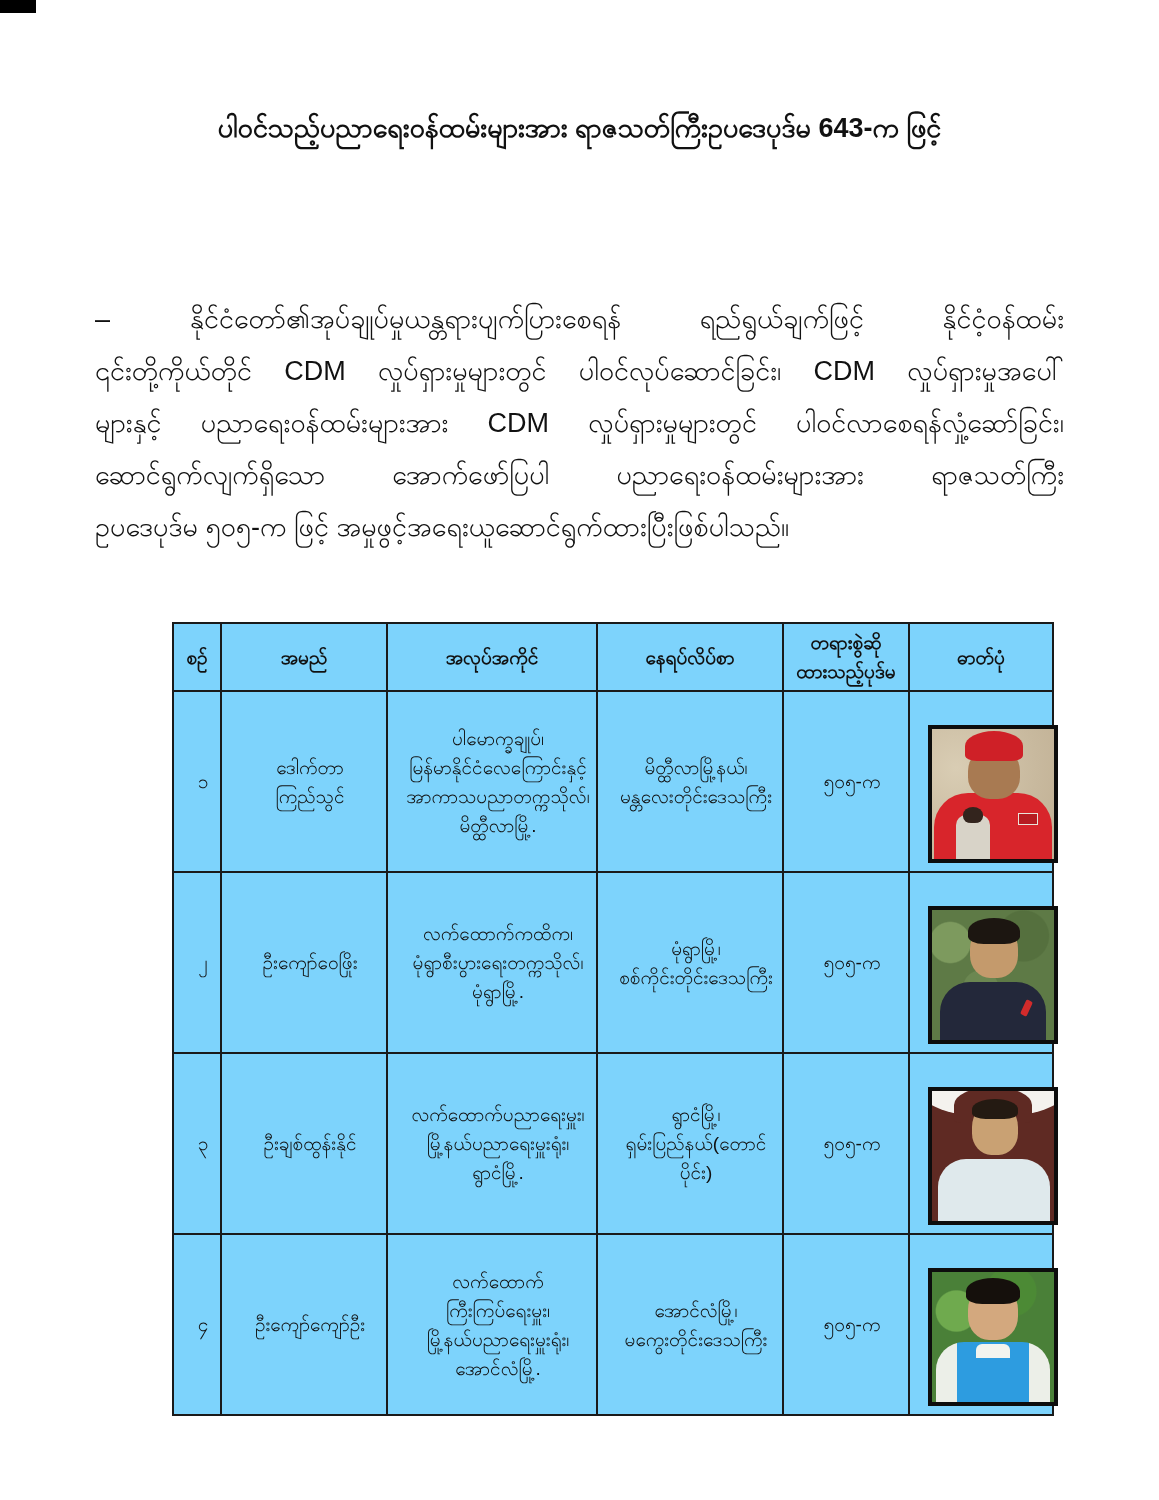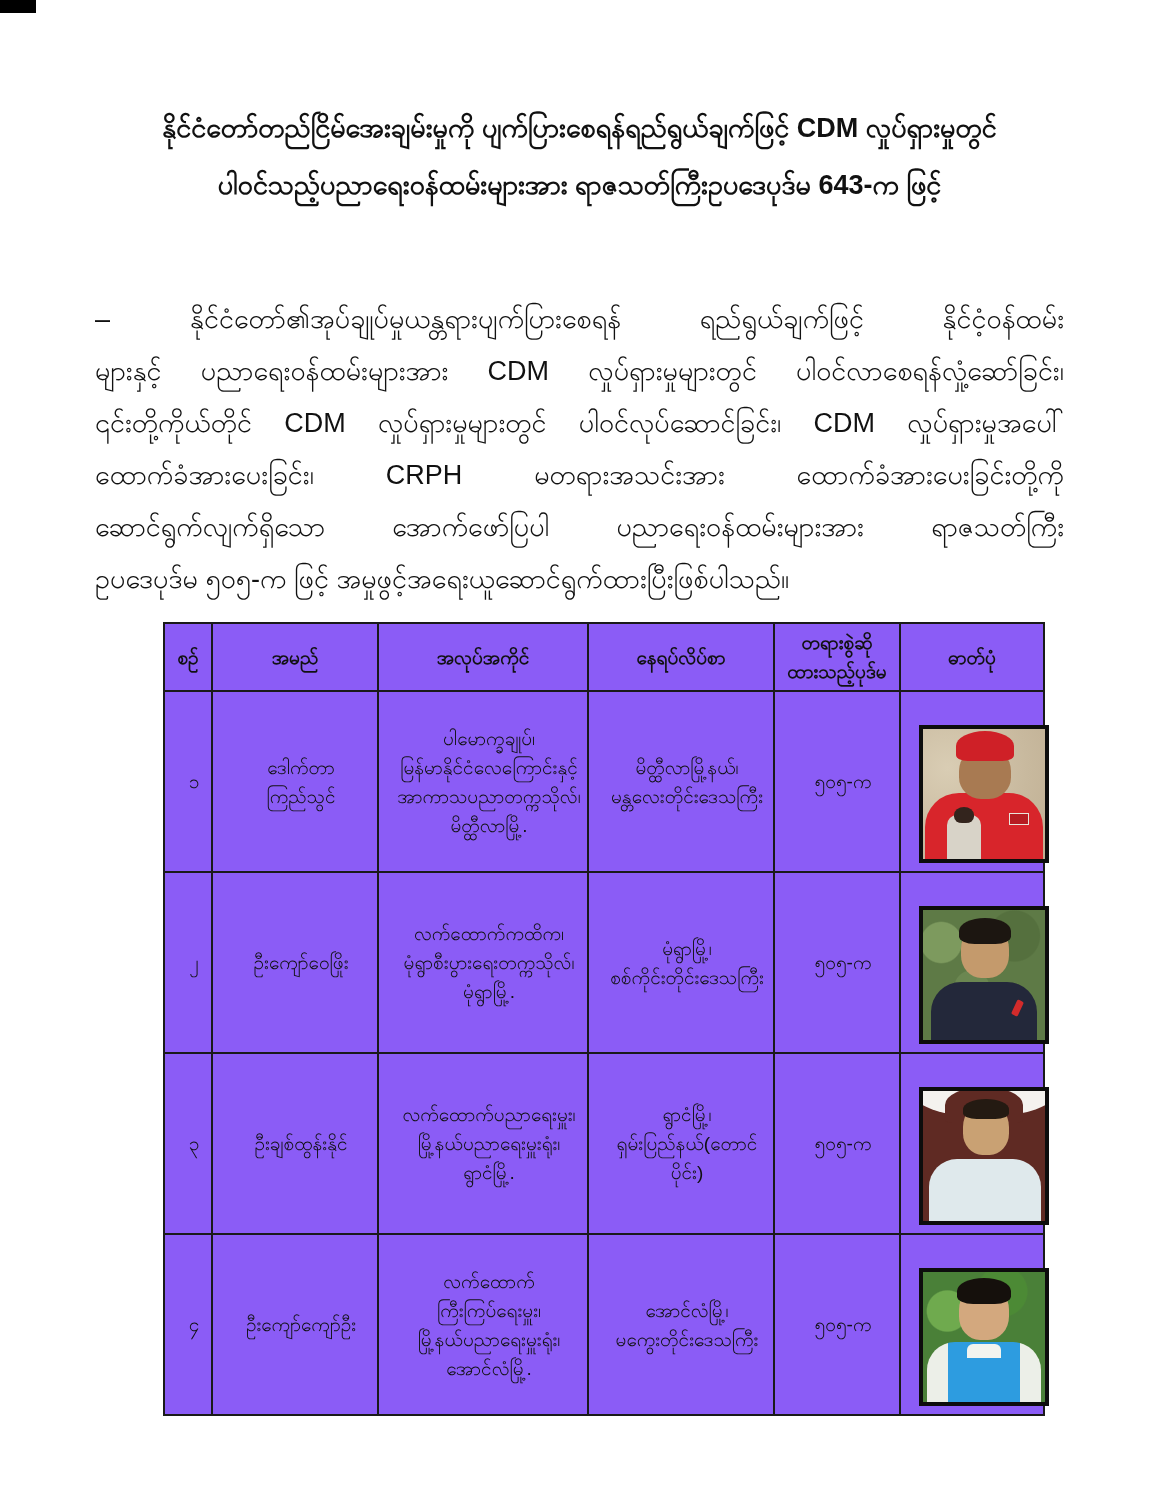--- a/index.html
+++ b/index.html
@@ -38,25 +38,25 @@
     text-align:justify;
     text-align-last:justify;
     white-space:normal;
   }
   .para-line.first { display:flex; }
   .para-line.first .dash { flex:0 0 95px; text-align:left; }
   .para-line.first .txt { flex:1; text-align:justify; text-align-last:justify; }
   .para-line.last { text-align:center; text-align-last:left; }
   
   table.suspects {
-    position:absolute; left:163px; top:622px;
+    position:absolute; left:172px; top:622px;
     width:880px;
     border-collapse:collapse;
     table-layout:fixed;
-    background:#8b5cf6;
+    background:#7dd3fc;
   }
   table.suspects td, table.suspects th {
     border:2px solid #1a1a1a;
     text-align:center;
     vertical-align:middle;
     white-space:pre-line;
     font-size:19px;
     line-height:29px;
     padding:4px 6px;
     color:#111111;
@@ -135,32 +135,30 @@
                background:#f2f4ef; border-radius:6px 6px 0 0; }
 </style>
 </head>
 <body>
 
 <div class="page">
 
   <div class="corner-mark"></div>
 
   <div class="title-block">
-    <div>နိုင်ငံတော်တည်ငြိမ်အေးချမ်းမှုကို ပျက်ပြားစေရန်ရည်ရွယ်ချက်ဖြင့်  CDM လှုပ်ရှားမှုတွင်</div>
     <div>ပါဝင်သည့်ပညာရေးဝန်ထမ်းများအား ရာဇသတ်ကြီးဥပဒေပုဒ်မ 643-က ဖြင့်</div>
   </div>
 
   <div class="para-block">
     <div class="para-line first">
       <span class="dash">–</span>
       <span class="txt">နိုင်ငံတော်၏အုပ်ချုပ်မှုယန္တရားပျက်ပြားစေရန် ရည်ရွယ်ချက်ဖြင့် နိုင်ငံ့ဝန်ထမ်း</span>
     </div>
+    <div class="para-line">၎င်းတို့ကိုယ်တိုင် CDM လှုပ်ရှားမှုများတွင် ပါဝင်လုပ်ဆောင်ခြင်း၊ CDM လှုပ်ရှားမှုအပေါ်</div>
     <div class="para-line">များနှင့် ပညာရေးဝန်ထမ်းများအား CDM လှုပ်ရှားမှုများတွင် ပါဝင်လာစေရန်လှုံ့ဆော်ခြင်း၊</div>
-    <div class="para-line">၎င်းတို့ကိုယ်တိုင် CDM လှုပ်ရှားမှုများတွင် ပါဝင်လုပ်ဆောင်ခြင်း၊ CDM လှုပ်ရှားမှုအပေါ်</div>
-    <div class="para-line">ထောက်ခံအားပေးခြင်း၊ CRPH မတရားအသင်းအား ထောက်ခံအားပေးခြင်းတို့ကို</div>
     <div class="para-line">ဆောင်ရွက်လျက်ရှိသော အောက်ဖော်ပြပါ ပညာရေးဝန်ထမ်းများအား ရာဇသတ်ကြီး</div>
     <div class="para-line last">ဥပဒေပုဒ်မ ၅၀၅-က ဖြင့် အမှုဖွင့်အရေးယူဆောင်ရွက်ထားပြီးဖြစ်ပါသည်။</div>
   </div>
 
   <table class="suspects">
     <colgroup>
       <col style="width:48px">
         <col style="width:166px">
         <col style="width:210px">
       <col style="width:186px">

